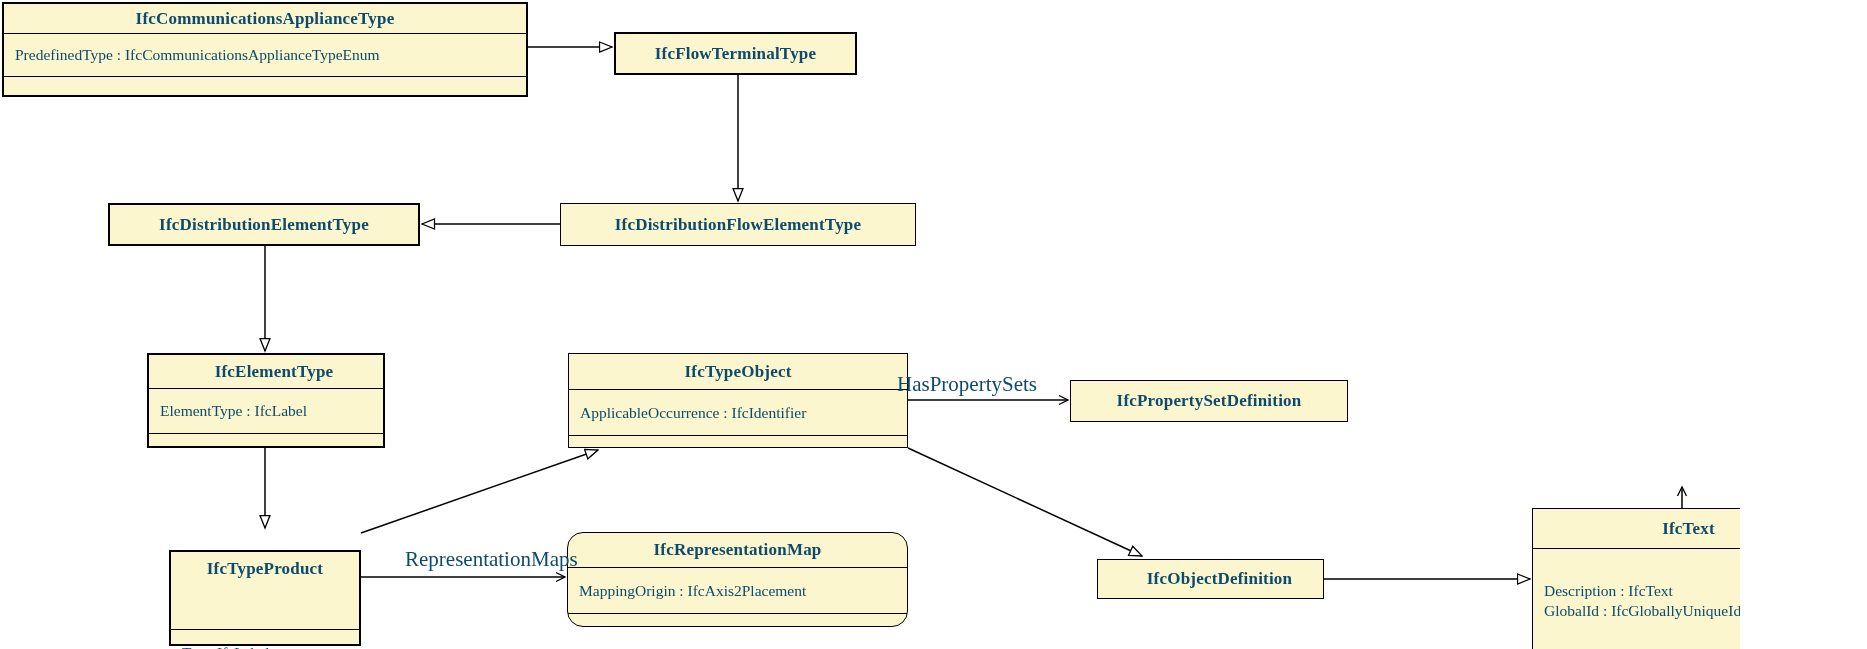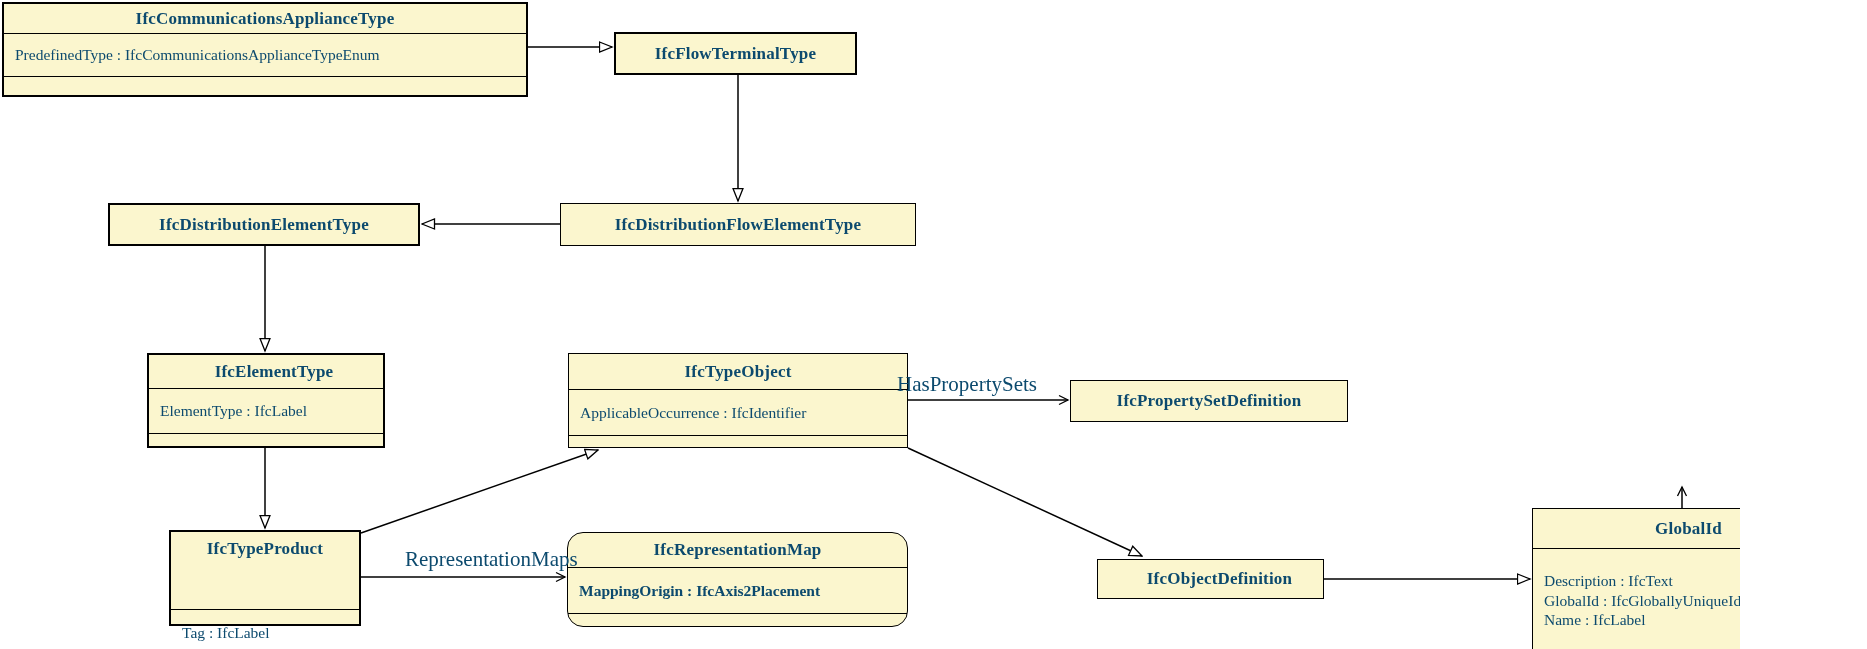--- a/index.html
+++ b/index.html
@@ -89,21 +89,21 @@
   </div>
 
   <div class="cls b2" style="left:147px;top:353px;width:238px;height:95px;">
     <div class="cls-title" style="flex-basis:33px;padding-left:16px;">IfcElementType</div>
     <div class="cls-attrs" style="flex-basis:36px;">
       <div>ElementType : IfcLabel</div>
     </div>
     <div class="cls-empty"></div>
   </div>
 
-  <div class="cls b2" style="left:169px;top:530px;width:192px;height:96px;gap:43px;">
+  <div class="cls b2" style="left:169px;top:550px;width:192px;height:96px;gap:43px;">
     <div class="cls-title" style="flex-basis:34px;">IfcTypeProduct</div>
     <div class="cls-attrs" style="flex-basis:37px;">
       <div>Tag : IfcLabel</div>
     </div>
     <div class="cls-empty"></div>
   </div>
 
   <div class="cls" style="left:568px;top:353px;width:340px;height:95px;">
     <div class="cls-title" style="flex-basis:35px;">IfcTypeObject</div>
     <div class="cls-attrs" style="flex-basis:37px;">
@@ -111,37 +111,36 @@
     </div>
     <div class="cls-empty"></div>
   </div>
 
   <div class="cls single" style="left:1070px;top:380px;width:278px;height:42px;">
     <div class="cls-title">IfcPropertySetDefinition</div>
   </div>
 
   <div class="cls" style="left:567px;top:532px;width:341px;height:95px;border-radius:16px;">
     <div class="cls-title" style="flex-basis:34px;">IfcRepresentationMap</div>
-    <div class="cls-attrs" style="flex-basis:37px;font-weight:bold;">
+    <div class="cls-attrs" style="flex-basis:37px;">
       <div>MappingOrigin : IfcAxis2Placement</div>
     </div>
     <div class="cls-empty"></div>
   </div>
 
   <div class="cls single" style="left:1097px;top:559px;width:227px;height:40px;padding-left:18px;">
     <div class="cls-title">IfcObjectDefinition</div>
   </div>
 
 
   <div class="cls" style="left:1532px;top:508px;width:313px;height:160px;">
-    <div class="cls-title" style="flex-basis:39px;">GlobalId</div>
+    <div class="cls-title" style="flex-basis:39px;">IfcText</div>
     <div class="cls-attrs" style="flex-basis:95px;">
       <div>Description : IfcText</div>
       <div>GlobalId : IfcGloballyUniqueId</div>
-      <div>Name : IfcLabel</div>
     </div>
 
   </div>
 
   <div class="edge-label" style="left:897px;top:372px;">HasPropertySets</div>
   <div class="edge-label" style="left:405px;top:547px;">RepresentationMaps</div>
 
 </div>
 
 </body></html>

